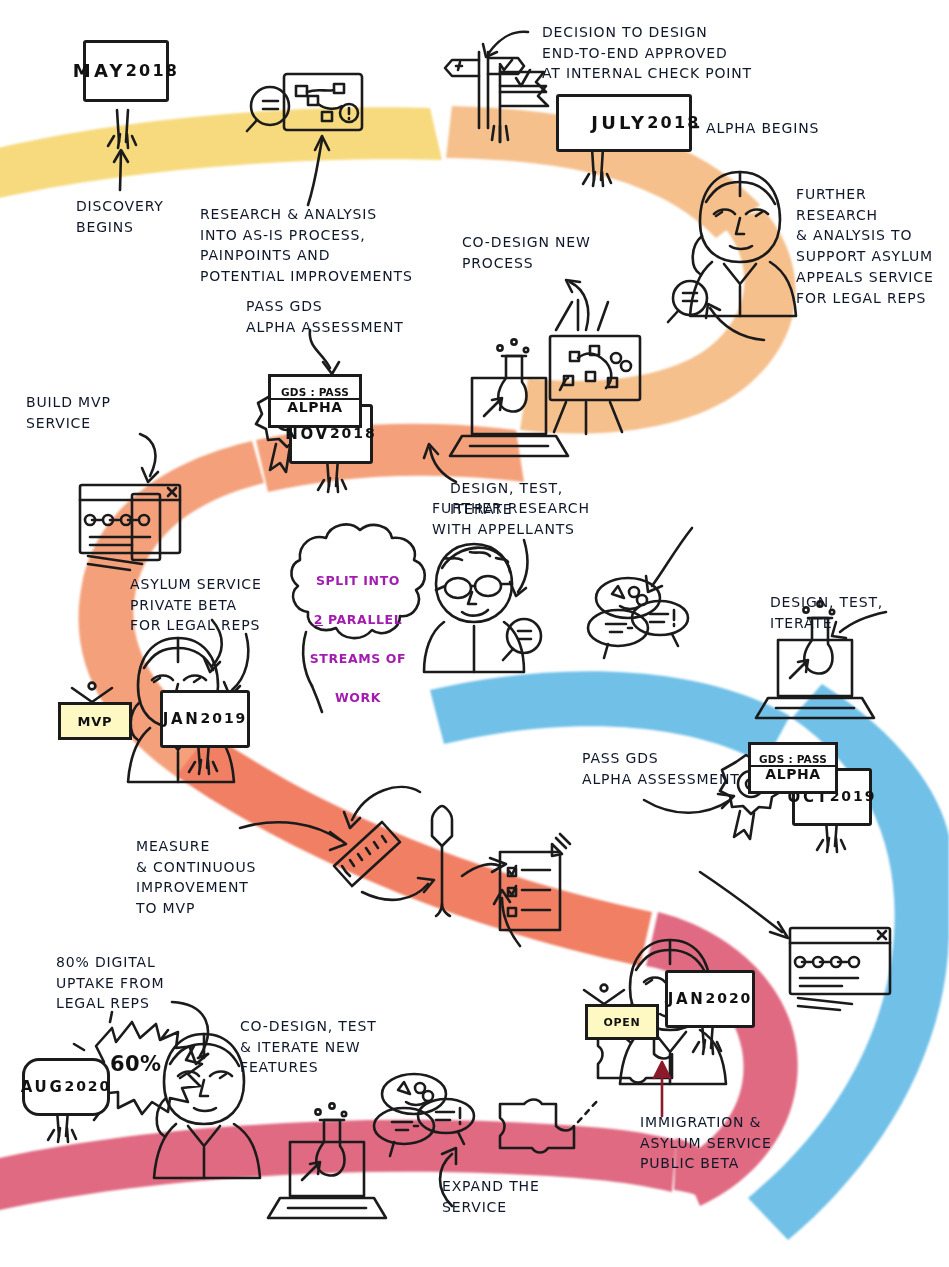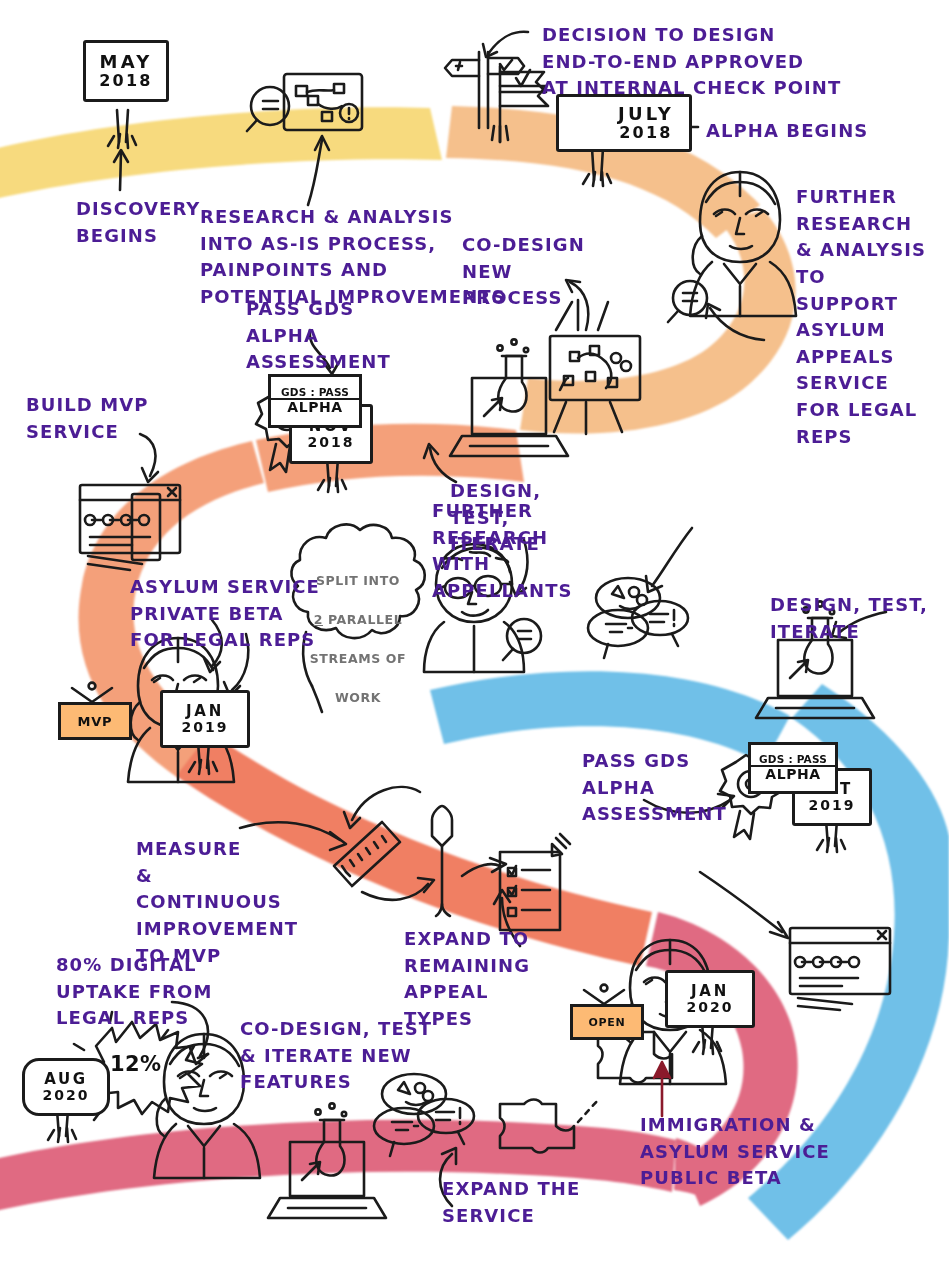--- a/index.html
+++ b/index.html
@@ -8,70 +8,70 @@
     width:949px;height:1267px;overflow:hidden;position:relative;
   }
   #stage{position:absolute;left:0;top:0;width:949px;height:1267px;background:#fff;}
   svg.layer{position:absolute;left:0;top:0;width:949px;height:1267px;}
   .ribbon{position:absolute;left:0;top:0;width:949px;height:1267px;}
 
   
   .cap{
     position:absolute;
     font-family:"DejaVu Sans", sans-serif;
-    font-weight:700;
-    color:#4c1d95;
+    font-weight:400;
+    color:#0f172a;
     letter-spacing:0.06em;
     line-height:1.48;
     text-transform:uppercase;
-    font-size:18px;
+    font-size:14px;
     white-space:pre-line;
   }
   .cap.c{text-align:left;}
 
   
   .sign{
     position:absolute;
     border:3px solid #1b1b1b;
     background:#fff;
     border-radius:3px;
-    display:flex;flex-direction:column;
+    display:flex;flex-direction:row;
     align-items:center;justify-content:center;
     font-weight:700;color:#111;
     text-transform:uppercase;
     letter-spacing:0.13em;
     line-height:1.12;
   }
   .sign .l1{font-size:18px;letter-spacing:0.18em;}
   .sign .l2{font-size:16px;letter-spacing:0.14em;}
   .sign.small .l1{font-size:15px;}
   .sign.small .l2{font-size:14px;}
 
   .badge{
     position:absolute;border:3px solid #1b1b1b;background:#fff;
     display:flex;flex-direction:column;align-items:center;justify-content:center;
     font-weight:700;color:#111;text-transform:uppercase;line-height:1.05;
   }
   .badge .b1{font-size:10.5px;letter-spacing:0.02em;}
   .badge .b2{font-size:14px;letter-spacing:0.04em;border-top:2.5px solid #1b1b1b;width:100%;text-align:center;}
 
   .plaque{
-    position:absolute;border:3px solid #1b1b1b;background:#fdba74;
+    position:absolute;border:3px solid #1b1b1b;background:#fef9c3;
     display:flex;align-items:center;justify-content:center;
     font-weight:700;font-size:13px;letter-spacing:0.06em;color:#111;
     text-transform:uppercase;
   }
-  .plaque.sm2{font-size:11px;}
+  .plaque.sm2{font-size:11px;margin-left:15px;}
 
   .burst-num{
     position:absolute;font-weight:700;font-size:21px;color:#111;
     letter-spacing:0.02em;
   }
   .cloud-text{
-    position:absolute;font-weight:700;font-size:12.5px;color:#737373;
+    position:absolute;font-weight:700;font-size:12.5px;color:#a21caf;
     text-transform:uppercase;letter-spacing:0.05em;line-height:1.55;
     white-space:pre-line;text-align:center;width:150px;
   }
   .cloud-text u{text-decoration:underline;}
 </style>
 </head>
 <body>
 
 <div id="stage">
 
@@ -522,21 +522,21 @@
   </div>
 
   <div class="plaque" style="left:58px;top:702px;width:68px;height:32px;">
     <span>MVP</span>
   </div>
 
   <div class="plaque sm2" style="left:570px;top:1004px;width:68px;height:30px;">
     <span>OPEN</span>
   </div>
 
-  <div class="burst-num" style="left:110px;top:1052px;">12%</div>
+  <div class="burst-num" style="left:110px;top:1052px;">60%</div>
 
   <div class="cloud-text" style="left:283px;top:552px;">
     <div>SPLIT INTO</div>
     <div><u>2</u> PARALLEL</div>
     <div>STREAMS OF</div>
     <div>WORK</div>
   </div>
 
   <div class="cap" style="left:76px;top:196px;">DISCOVERY
 BEGINS</div>
@@ -579,23 +579,20 @@
 
 
   <div class="cap c" style="left:770px;top:592px;width:160px;">DESIGN, TEST,
 ITERATE</div>
 
   <div class="cap c" style="left:136px;top:836px;width:170px;">MEASURE
 &amp; CONTINUOUS
 IMPROVEMENT
 TO MVP</div>
 
-  <div class="cap c" style="left:404px;top:926px;width:150px;">EXPAND TO
-REMAINING
-APPEAL TYPES</div>
 
   <div class="cap c" style="left:582px;top:748px;width:170px;">PASS GDS
 ALPHA ASSESSMENT</div>
 
 
   <div class="cap" style="left:56px;top:952px;">80% DIGITAL
 UPTAKE FROM
 LEGAL REPS</div>
 
   <div class="cap" style="left:240px;top:1016px;">CO-DESIGN, TEST

